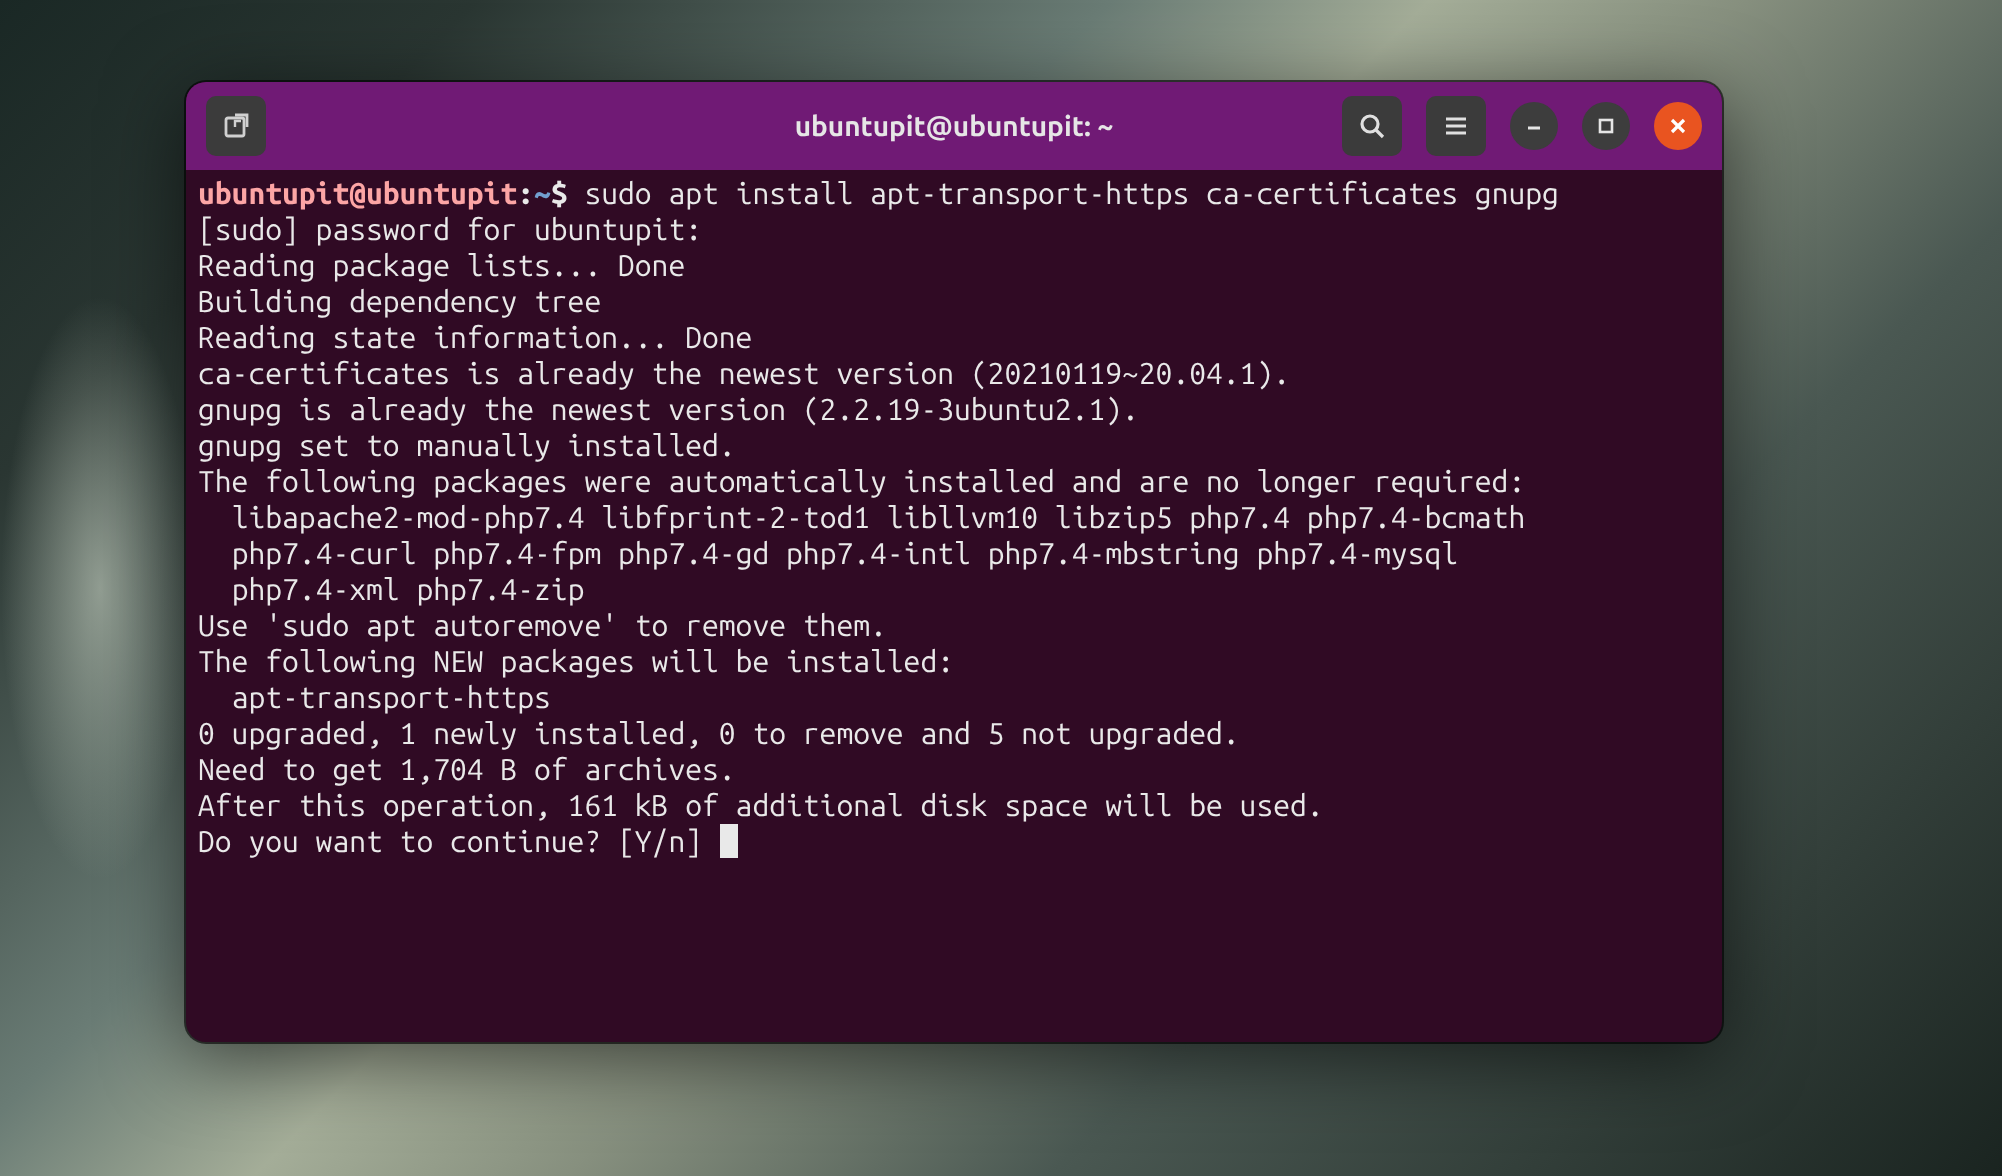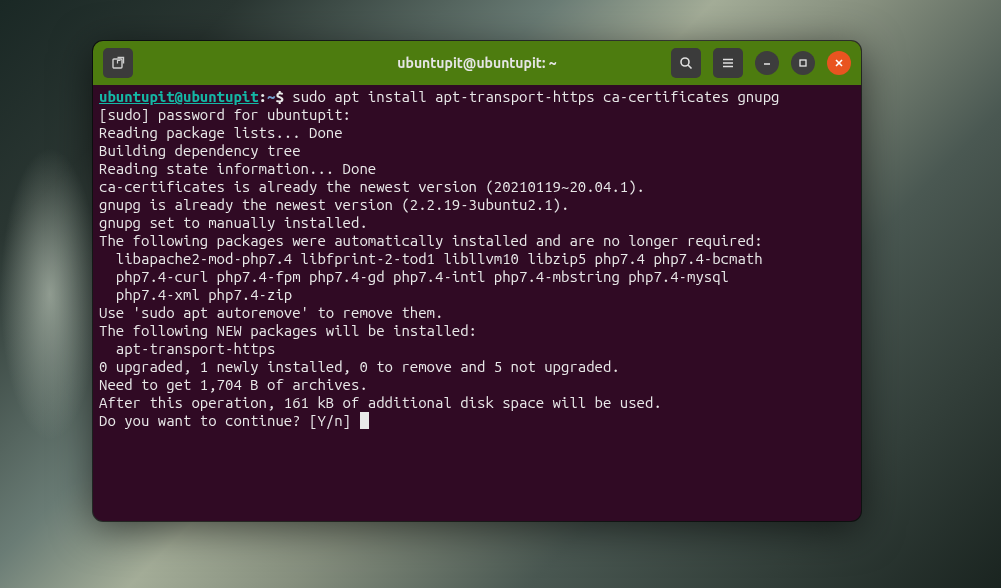--- a/index.html
+++ b/index.html
@@ -38,21 +38,21 @@
       height: 480px;
       background: #300a24;
       border-radius: 10px;
       box-shadow: 0 8px 40px rgba(0,0,0,0.6), 0 0 0 1px rgba(0,0,0,0.6);
       overflow: hidden;
       display: flex;
       flex-direction: column;
     }
     .titlebar {
       height: 44px;
-      background: #4d7c0f;
+      background: #701a75;
       display: flex;
       align-items: center;
       padding: 0 10px;
       position: relative;
     }
     .title-left {
       display: flex;
       align-items: center;
       gap: 6px;
     }
@@ -106,21 +106,21 @@
       flex: 1;
       padding: 3px 6px;
       font-family: "Ubuntu Mono", "DejaVu Sans Mono", "Menlo", monospace;
       font-size: 15px;
       line-height: 18px;
       color: #e9e9e9;
       white-space: pre-wrap;
       word-break: break-all;
       overflow: hidden;
     }
-    .prompt-user { color: #14b8a6; font-weight: bold; text-decoration: underline; }
+    .prompt-user { color: #fca5a5; font-weight: bold; }
     .prompt-colon { color: #e9e9e9; font-weight: bold; }
     .prompt-path { color: #729fcf; font-weight: bold; }
     .cursor {
       display: inline-block;
       width: 9px;
       height: 17px;
       background: #e9e9e9;
       vertical-align: text-bottom;
       margin-left: 1px;
     }

